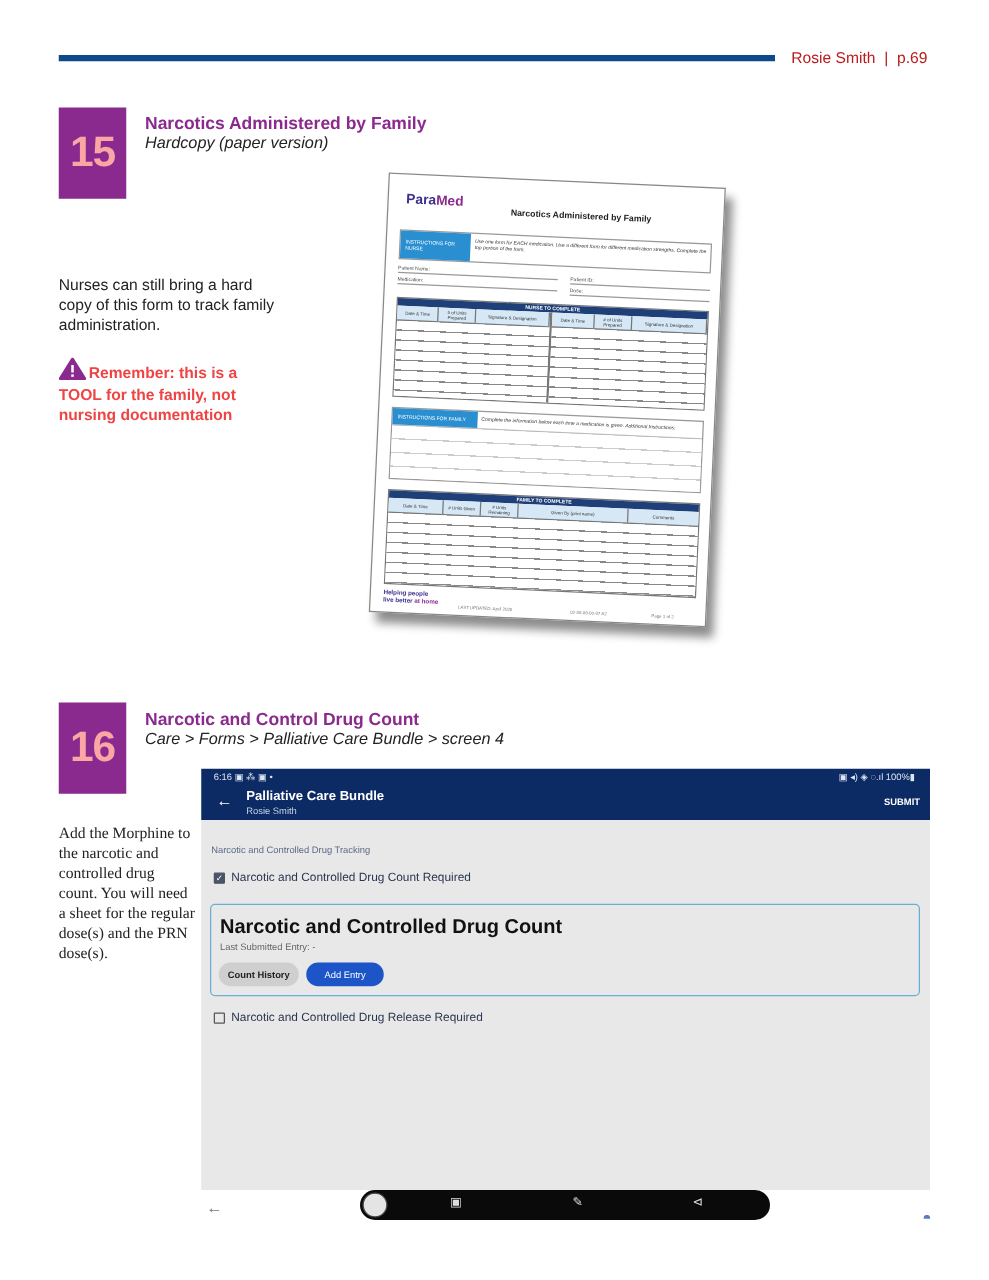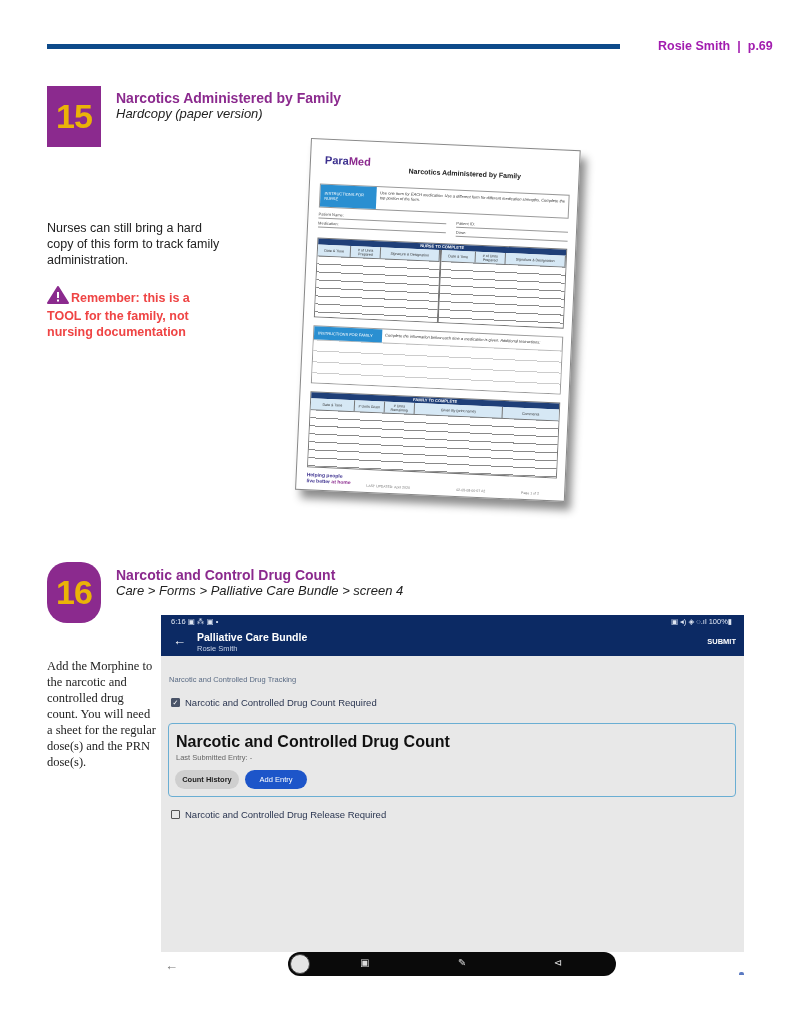--- a/index.html
+++ b/index.html
@@ -1,25 +1,25 @@
 <!DOCTYPE html>
 <html><head>
 <meta charset="utf-8">
 <style>
   * { box-sizing: border-box; margin: 0; padding: 0; }
   body {
     width: 791px; height: 1024px; background: #ffffff; position: relative;
     font-family: "Liberation Sans", "DejaVu Sans", sans-serif; color: #222; overflow: hidden;
   }
   .header-rule { position: absolute; left: 47px; top: 44px; width: 573px; height: 5px; background: #0d4a8a; }
-  .header-meta { position: absolute; left: 658px; top: 39px; font-size: 12.5px; color: #a21caf; white-space: nowrap; font-weight: bold; }
+  .header-meta { position: absolute; left: 633px; top: 39px; font-size: 12.5px; color: #b91c1c; white-space: nowrap; }
   .header-meta .sep { margin: 0 7px; }
 
   .num-badge {
-    position: absolute; width: 54px; height: 61px; background: #8b2a8e; color: #eab308;
+    position: absolute; width: 54px; height: 73px; background: #8b2a8e; color: #fca5a5;
     font-weight: bold; font-size: 34px; display: flex; align-items: center; justify-content: center;
     letter-spacing: -1px;
   }
   .sec-title { position: absolute; font-weight: bold; font-size: 14px; color: #8b2a8e; }
   .sec-sub { position: absolute; font-style: italic; font-size: 13px; color: #222; }
 
   .body-text { position: absolute; font-size: 12.5px; line-height: 16px; color: #222; }
   .remember { position: absolute; left: 47px; top: 286px; width: 180px; font-size: 12.5px; line-height: 16px; font-weight: bold; color: #ef4444; }
   .warn-icon { display: inline-block; vertical-align: -2px; margin-right: 2px; }
 
@@ -156,21 +156,21 @@
     <div class="pm-footer">
       <div>Helping people</div>
       <div><span style="color:#3b2f8e">live better</span> <span>at home</span></div>
     </div>
     <div class="pm-foot-meta" style="left:70px;">LAST UPDATED: April 2020</div>
     <div class="pm-foot-meta" style="left:160px;">02-05-08-00-07 A2</div>
     <div class="pm-foot-meta" style="left:225px;">Page 1 of 2</div>
   </div>
 </div>
 
-<div class="num-badge" style="left:47px; top:562px;border-radius:20px;">16</div>
+<div class="num-badge" style="left:47px; top:562px;">16</div>
 <div class="sec-title" style="left:116px; top:567px;">Narcotic and Control Drug Count</div>
 <div class="sec-sub" style="left:116px; top:583px;">Care &gt; Forms  &gt; Palliative Care Bundle &gt; screen 4</div>
 <div class="body-text" style="left:47px; top:658px; width:110px;font-family:Liberation Serif, serif;">Add the Morphine to the narcotic and controlled drug count. You will need a sheet for the regular dose(s) and the PRN dose(s).</div>
 
 <div class="tablet">
   <div class="appbar">
     <div class="statusbar-left"><span>6:16</span> <span>▣ ⁂ ▣ •</span></div>
     <div class="statusbar-right">▣ ◂) ◈ ◌.ıl 100%▮</div>
     <div class="back-arrow">←</div>
     <div class="app-title">Palliative Care Bundle</div>

